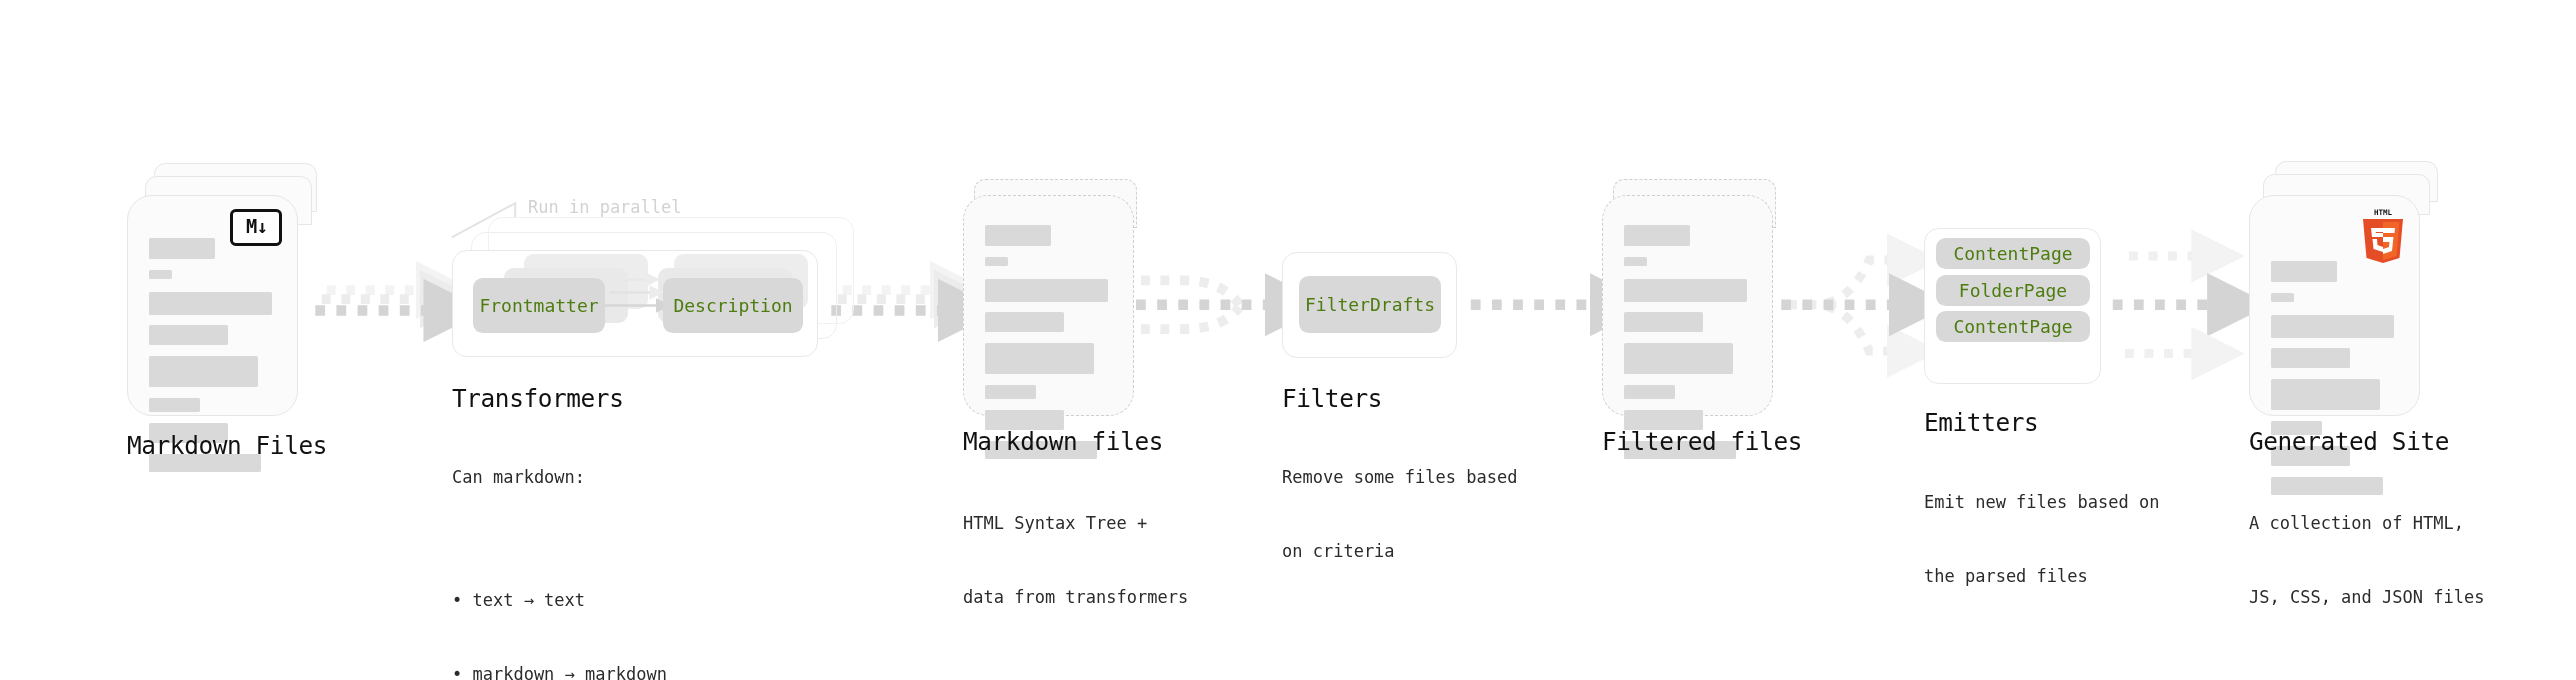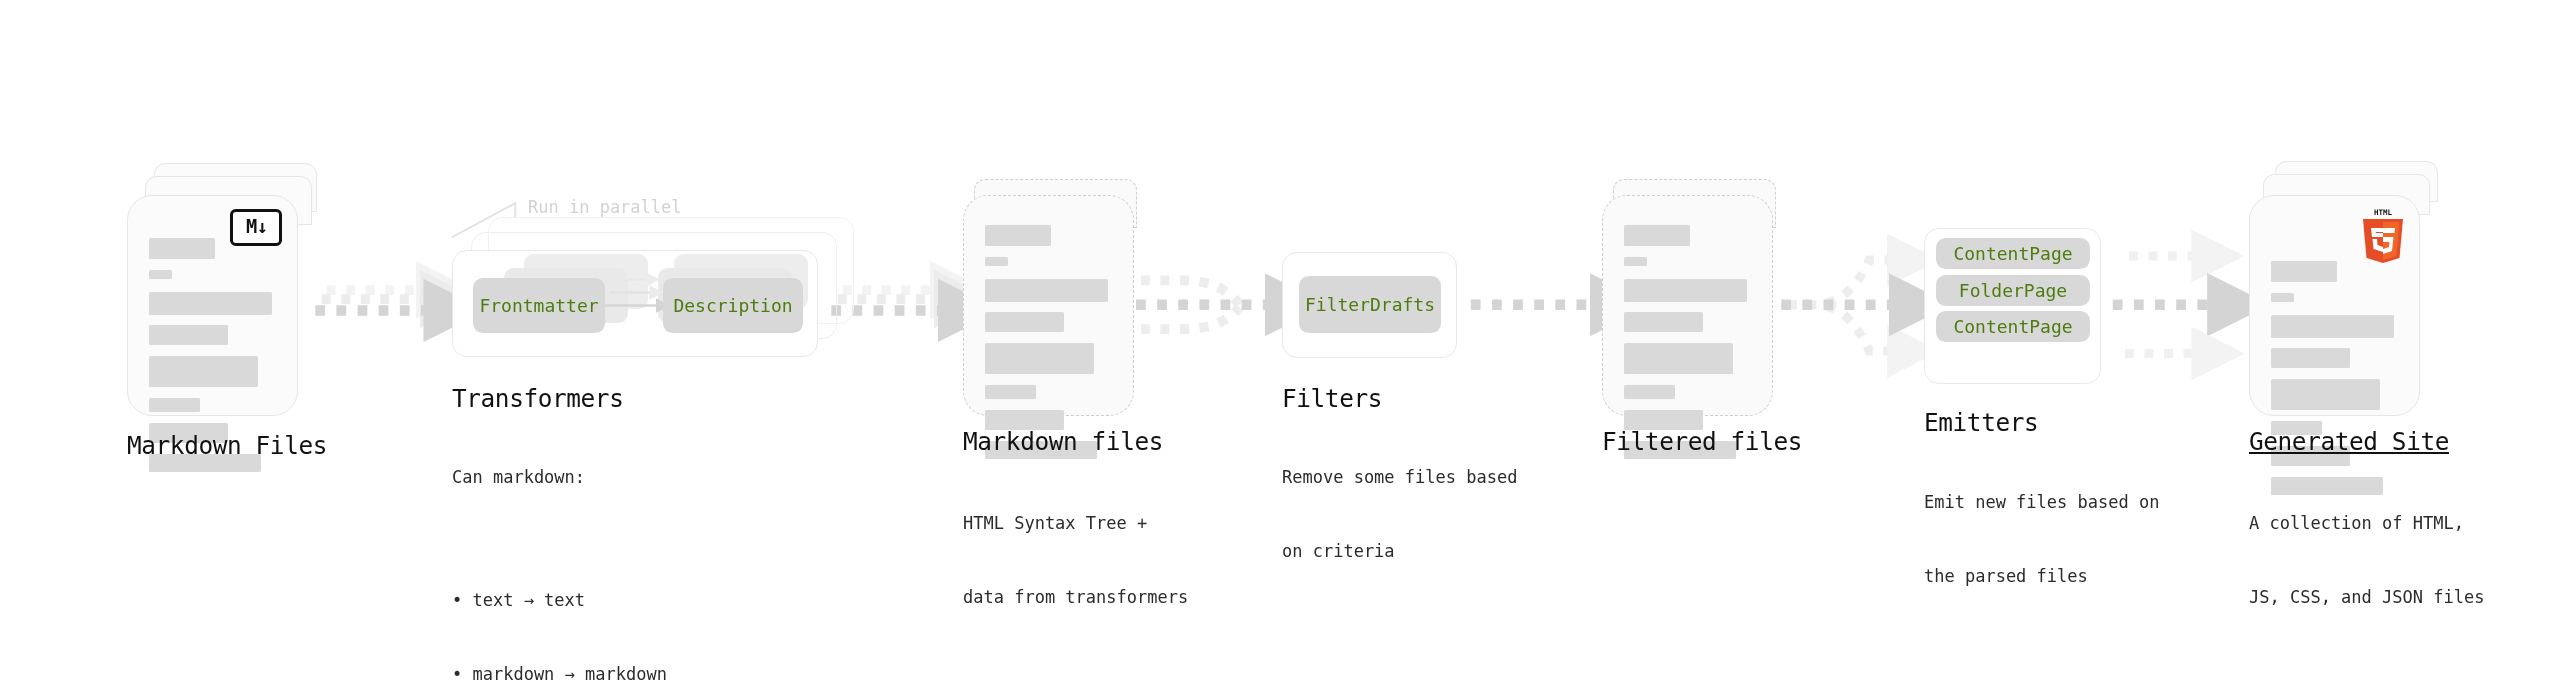--- a/index.html
+++ b/index.html
@@ -280,21 +280,21 @@
         <div class="bar" style="width:52%;"></div>
         <div class="bar" style="width:18%;height:9px;margin-bottom:13px;"></div>
         <div class="bar" style="width:97%;height:23px;"></div>
         <div class="bar" style="width:62%;height:20.3px;"></div>
         <div class="bar" style="width:86%;height:31px;"></div>
         <div class="bar" style="width:40%;height:14.6px;"></div>
         <div class="bar" style="width:62%;height:20.3px;"></div>
         <div class="bar" style="width:88%;height:18px;margin-bottom:0;"></div>
       </div>
     </div>
-    <div class="title" style="left:2249px;top:427px;text-decoration:underline;">Generated Site</div>
+    <div class="title" style="left:2249px;top:427px;">Generated Site</div>
     <div class="sub" style="left:2249px;top:462px;">
       <div>A collection of HTML,</div>
       <div>JS, CSS, and JSON files</div>
     </div>
   </div>
 
 </div>
 
 
 </body></html>

